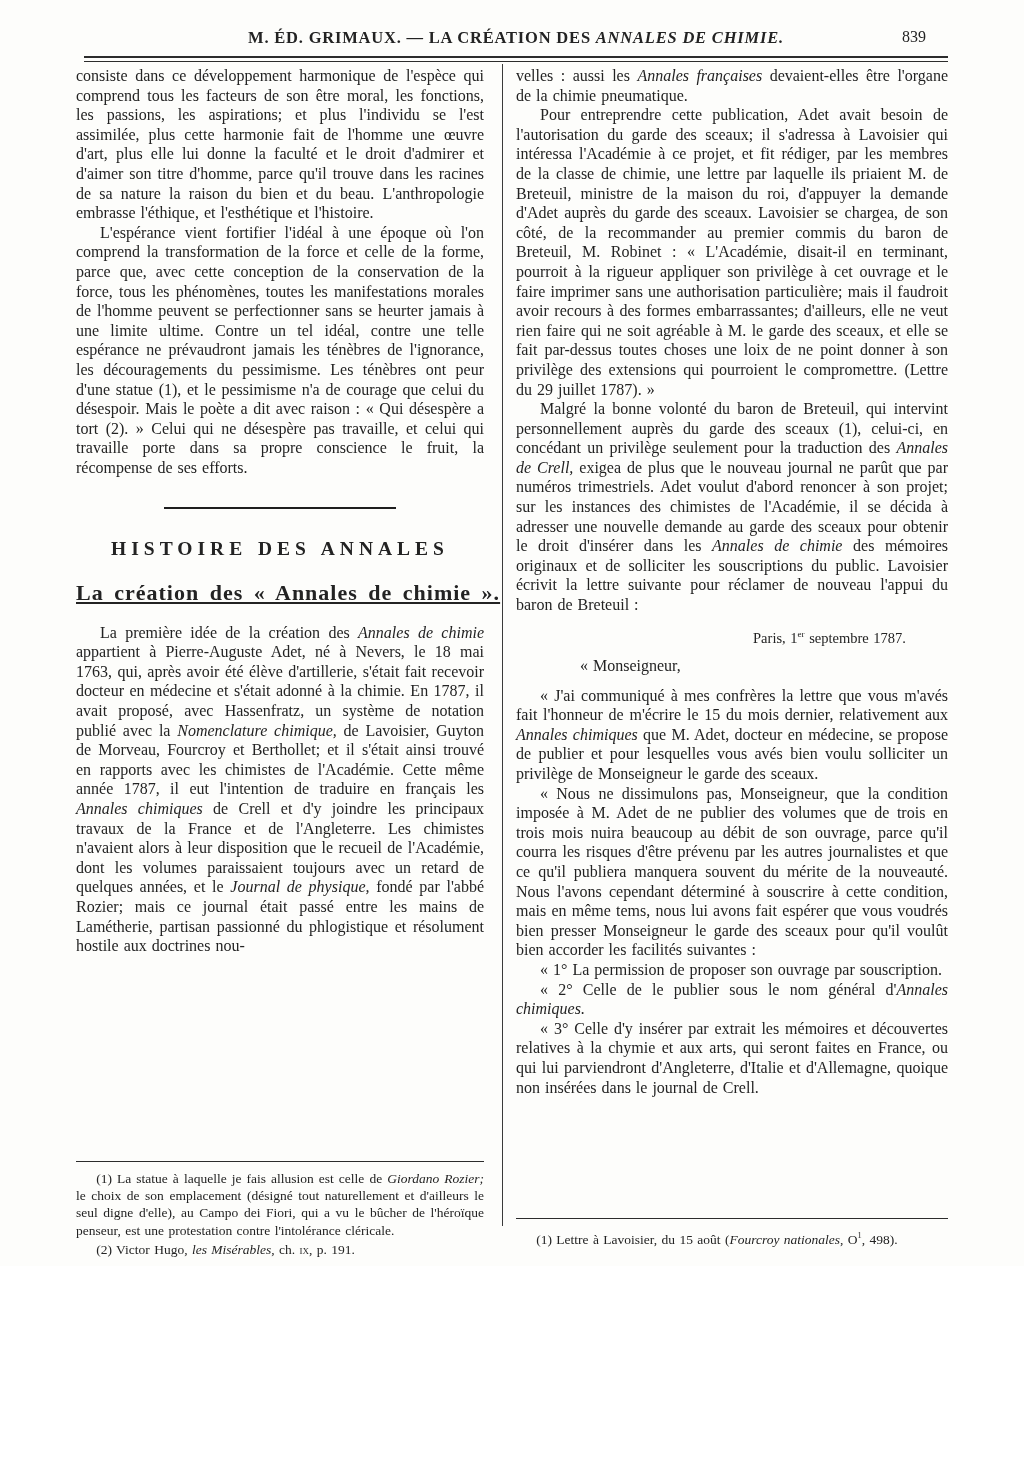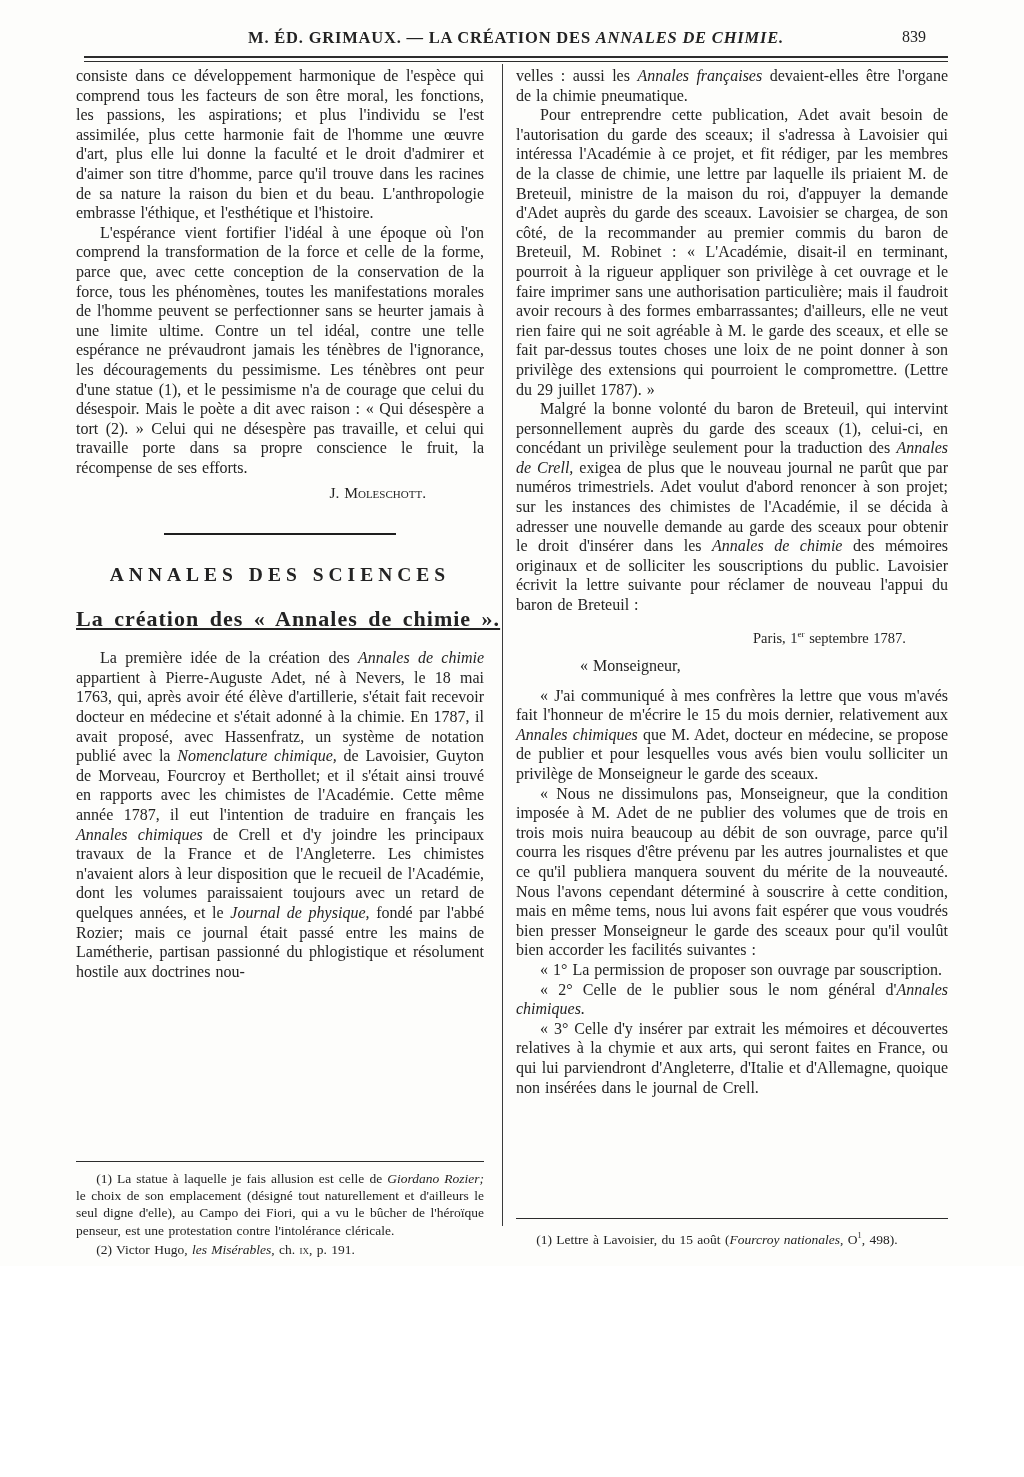--- a/index.html
+++ b/index.html
@@ -138,23 +138,22 @@
     <span><span>M. ÉD. GRIMAUX. — LA CRÉATION DES </span><i>ANNALES DE CHIMIE.</i></span>
     <span class="page-num">839</span>
   </div>
   <div class="header-rule"></div>
 
   <div class="col-divider"></div>
 
   <div class="col col-left">
     <p class="noindent"><span>consiste dans ce développement harmonique de l'espèce qui comprend tous les facteurs de son être moral, les fonctions, les passions, les aspirations; et plus l'individu se l'est assimilée, plus cette harmonie fait de l'homme une œuvre d'art, plus elle lui donne la faculté et le droit d'admirer et d'aimer son titre d'homme, parce qu'il trouve dans les racines de sa nature la raison du bien et du beau. L'anthropologie embrasse l'éthique, et l'esthétique et l'histoire.</span></p>
     <p class="indent"><span>L'espérance vient fortifier l'idéal à une époque où l'on comprend la transformation de la force et celle de la forme, parce que, avec cette conception de la conservation de la force, tous les phénomènes, toutes les manifestations morales de l'homme peuvent se perfectionner sans se heurter jamais à une limite ultime. Contre un tel idéal, contre une telle espérance ne prévaudront jamais les ténèbres de l'ignorance, les découragements du pessimisme. Les ténèbres ont peur d'une statue (1), et le pessimisme n'a de courage que celui du désespoir. Mais le poète a dit avec raison : « Qui désespère a tort (2). » Celui qui ne désespère pas travaille, et celui qui travaille porte dans sa propre conscience le fruit, la récompense de ses efforts.</span></p>
-    <div class="signature"><span>J. </span><span class="sc">Moleschott</span><span>.</span></div>
     <hr class="section-separator">
-    <div class="section-heading">ANNALES DES SCIENCES</div>
+    <div class="section-heading">HISTOIRE DES ANNALES</div>
     <div class="article-title">La création des « Annales de chimie ».</div>
     <p class="indent article-start"><span>La première idée de la création des </span><i>Annales de chimie</i><span> appartient à Pierre-Auguste Adet, né à Nevers, le 18 mai 1763, qui, après avoir été élève d'artillerie, s'était fait recevoir docteur en médecine et s'était adonné à la chimie. En 1787, il avait proposé, avec Hassenfratz, un système de notation publié avec la </span><i>Nomenclature chimique,</i><span> de Lavoisier, Guyton de Morveau, Fourcroy et Berthollet; et il s'était ainsi trouvé en rapports avec les chimistes de l'Académie. Cette même année 1787, il eut l'intention de traduire en français les </span><i>Annales chimiques</i><span> de Crell et d'y joindre les principaux travaux de la France et de l'Angleterre. Les chimistes n'avaient alors à leur disposition que le recueil de l'Académie, dont les volumes paraissaient toujours avec un retard de quelques années, et le </span><i>Journal de physique,</i><span> fondé par l'abbé Rozier; mais ce journal était passé entre les mains de Lamétherie, partisan passionné du phlogistique et résolument hostile aux doctrines nou-</span></p>
     <div class="footnote-block">
       <hr class="footnote-rule">
       <p class="footnote"><span>(1) La statue à laquelle je fais allusion est celle de </span><i>Giordano Rozier;</i><span> le choix de son emplacement (désigné tout naturellement et d'ailleurs le seul digne d'elle), au Campo dei Fiori, qui a vu le bûcher de l'héroïque penseur, est une protestation contre l'intolérance cléricale.</span></p>
       <p class="footnote"><span>(2) Victor Hugo, </span><i>les Misérables</i><span>, ch. </span><span class="sc">ix</span><span>, p. 191.</span></p>
     </div>
   </div>
 
   <div class="col col-right">

